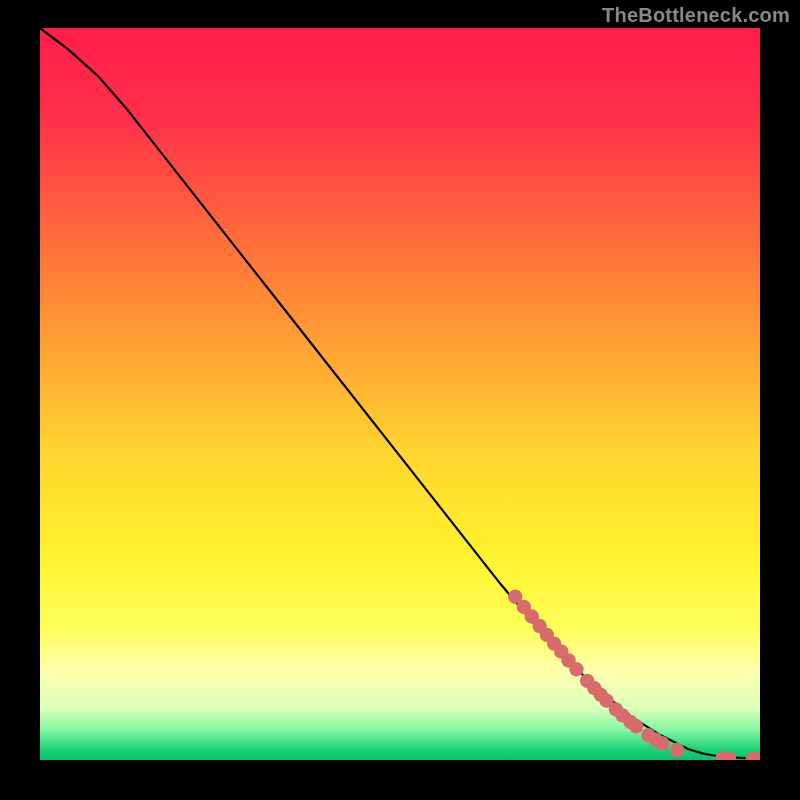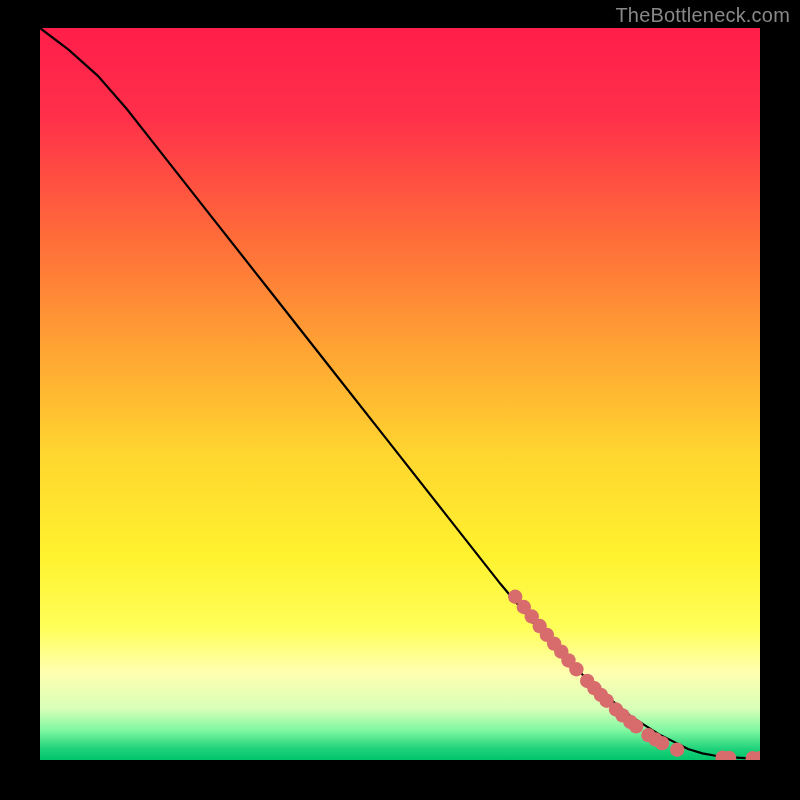--- a/index.html
+++ b/index.html
@@ -16,21 +16,21 @@
     width: 800px;
     height: 800px;
     background: #000;
   }
   .watermark {
     position: absolute;
     top: 4px;
     right: 10px;
     color: #888;
     font-size: 20px;
-    font-weight: 400;
+    font-weight: 700;
     z-index: 50;
     letter-spacing: 0.2px;
   }
   .plot-wrap {
     position: absolute;
     left: 40px;
     top: 28px;
     width: 720px;
     height: 732px;
     background: #000;

